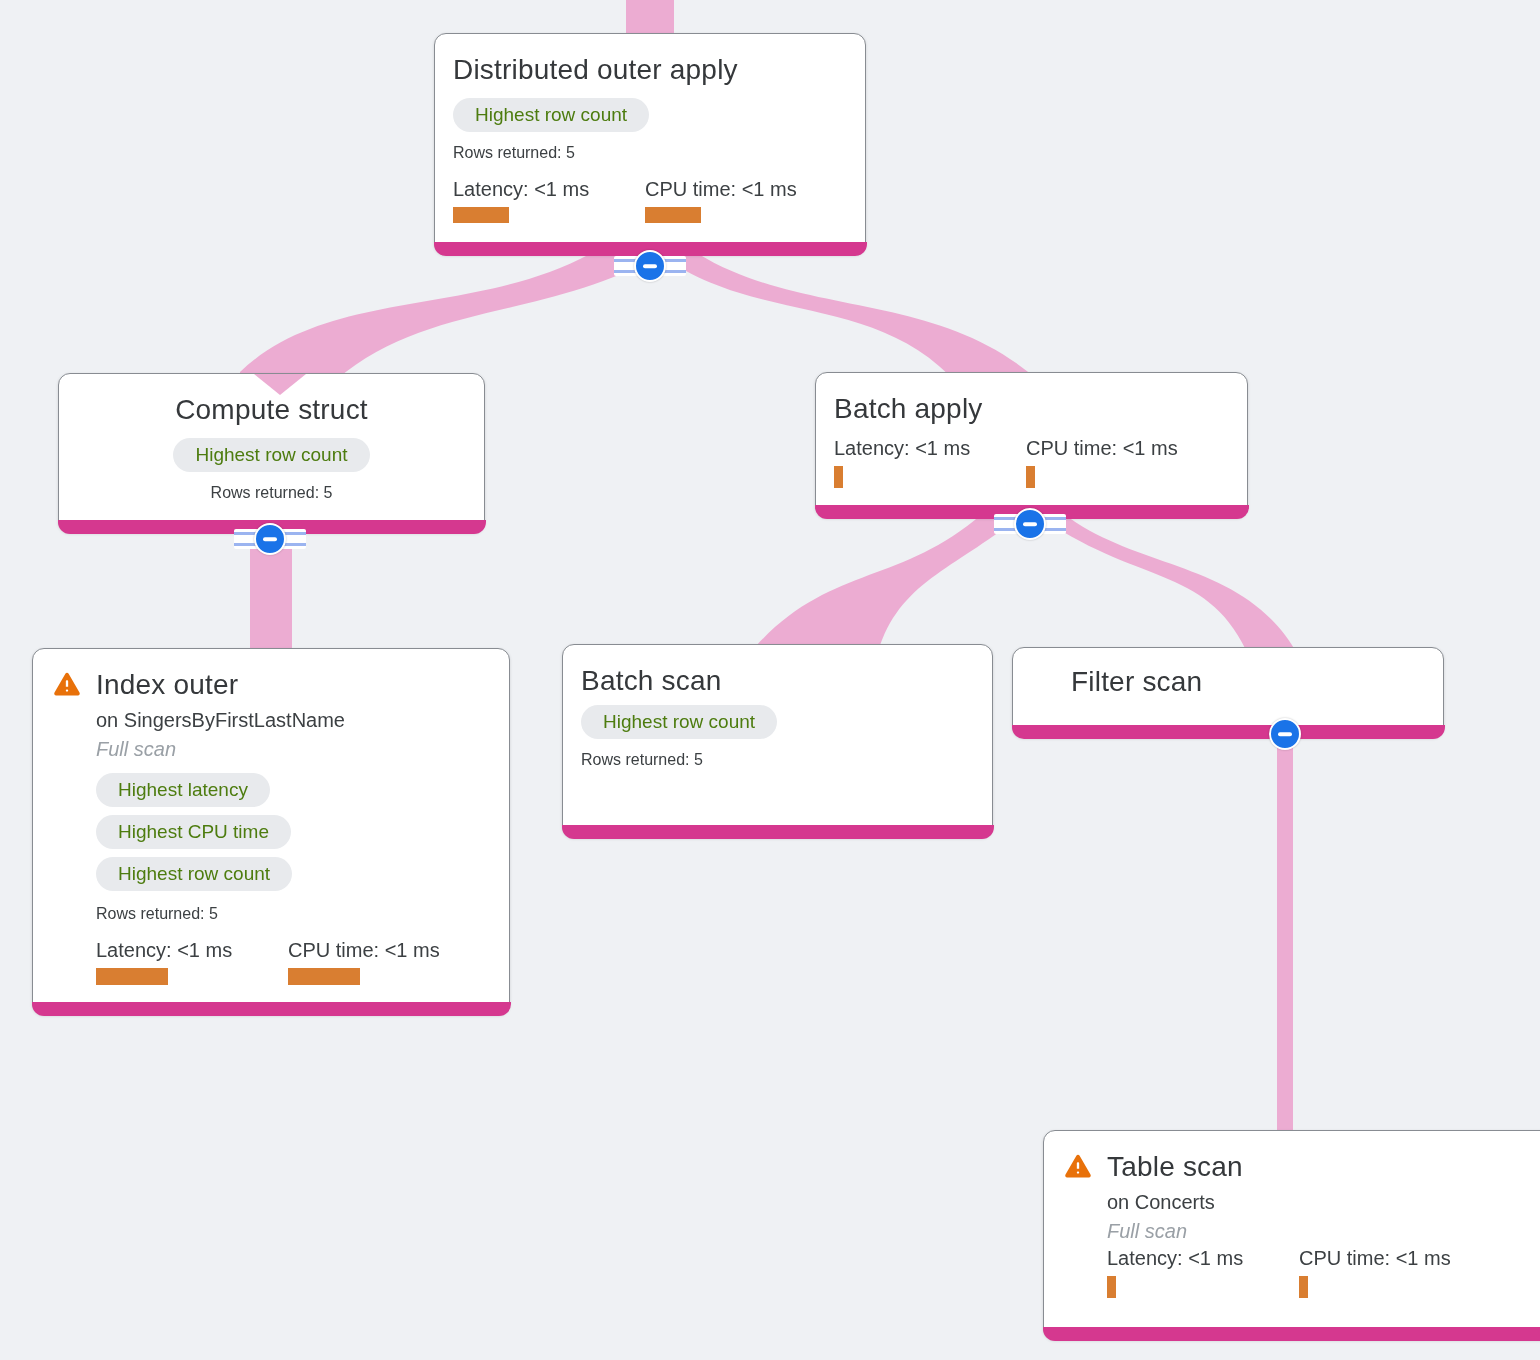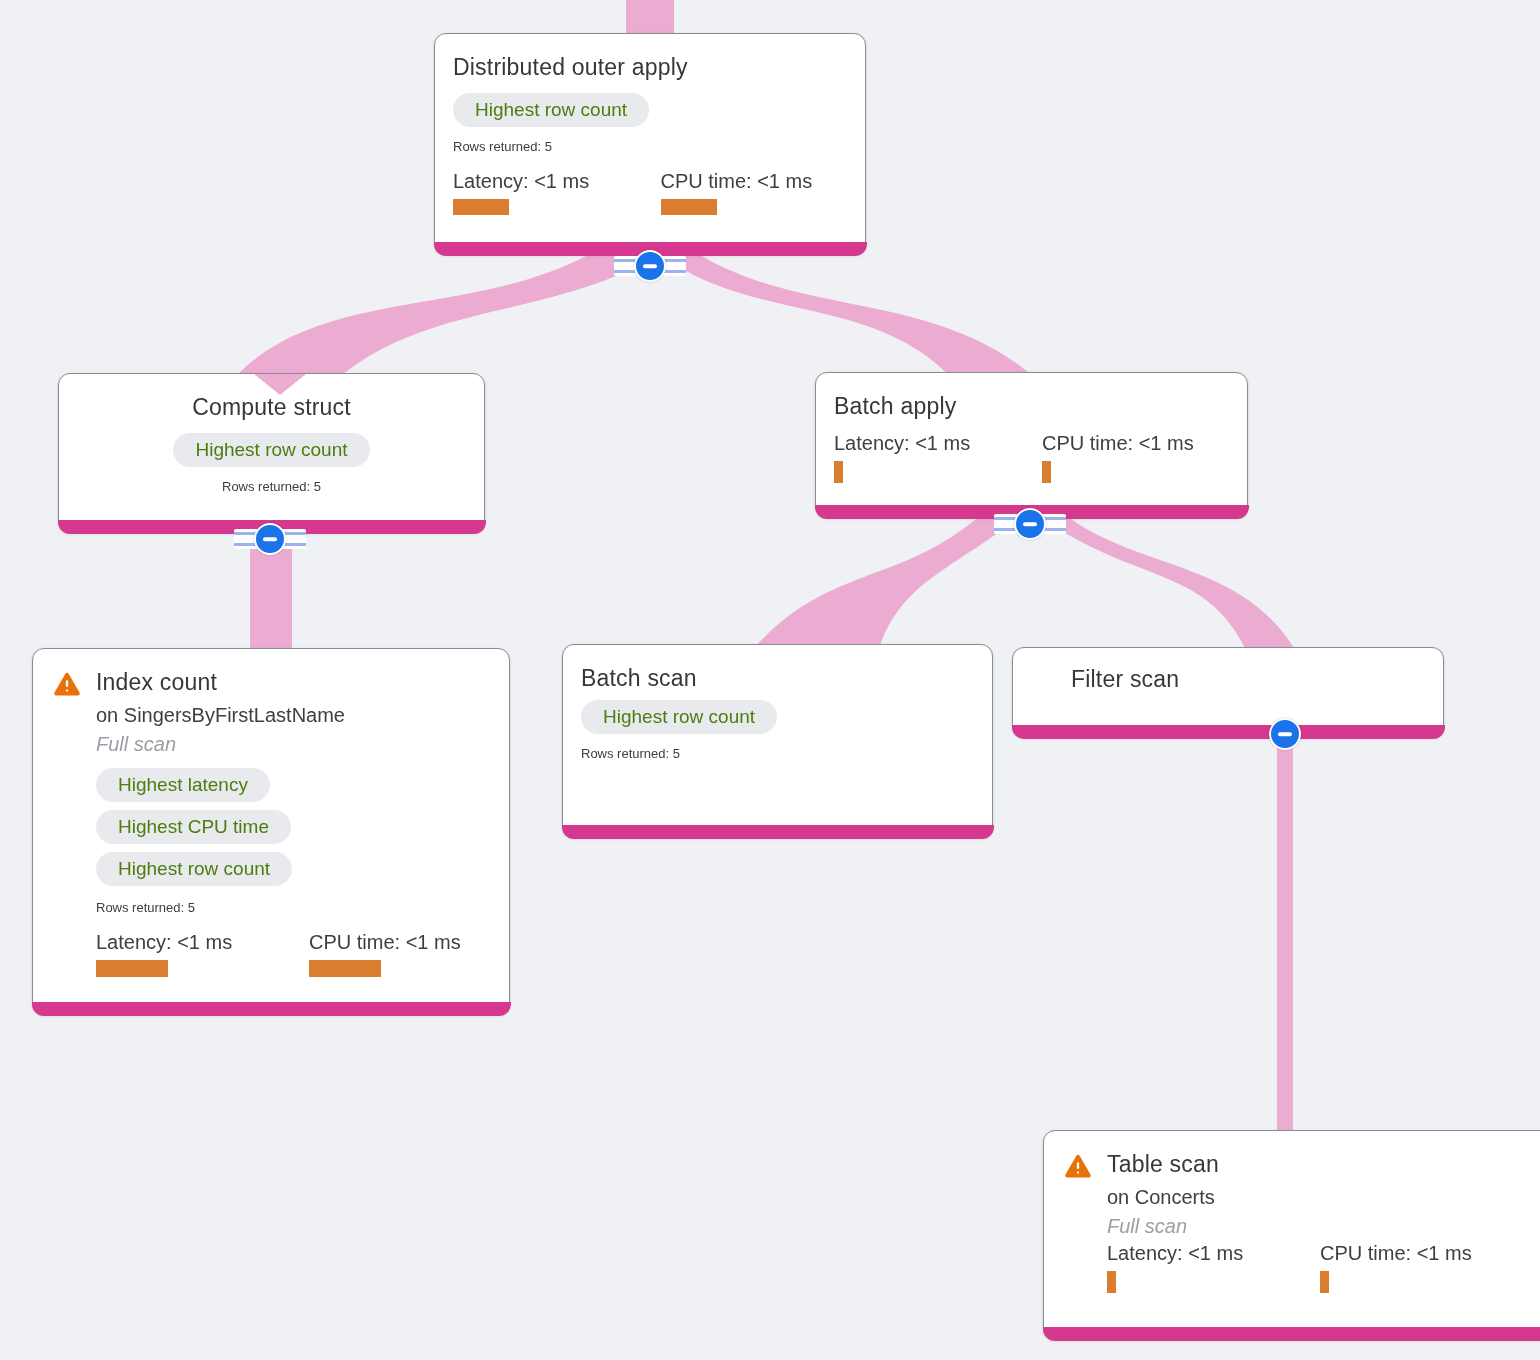--- a/index.html
+++ b/index.html
@@ -18,31 +18,31 @@
     box-shadow:0 1px 3px rgba(60,64,67,.18);
     box-sizing:border-box;
   }
   .node-footer{
     position:absolute;left:-1.5px;right:-1.5px;bottom:-1.5px;height:14px;
     background:#d5388f;border-radius:0 0 12px 12px;
   }
   .node-body{padding:20px 18px 0 18px;}
   .with-icon .node-body{padding-left:20px;display:grid;grid-template-columns:43px 1fr;}
   .with-icon .icon-col{padding-top:2px;}
-  .node-title{font-size:23px;font-weight:500;letter-spacing:.2px;color:#35383b;margin:0 0 12px 0;}
+  .node-title{font-size:28px;font-weight:500;letter-spacing:.2px;color:#35383b;margin:0 0 12px 0;}
   .sub{font-size:20px;margin:0 0 6px 0;}
   .scan-type{font-size:20px;color:#9aa0a6;margin:0 0 12px 0;font-style:italic;}
   .badge{
     display:inline-block;background:#e8eaed;color:#4d7c0f;
     font-size:19px;line-height:34px;height:34px;padding:0 22px;
     border-radius:17px;margin:0 0 10px 0;
   }
   .badge-stack .badge{margin-bottom:8px;}
-  .rows{font-size:13px;margin:2px 0 16px 0;}
-  .metrics{display:flex;gap:21px;}
+  .rows{font-size:16px;margin:2px 0 16px 0;}
+  .metrics{display:flex;}
   .metric{width:192px;}
   .metric-label{font-size:20px;}
   .bar{background:#d97e31;margin-top:6px;}
   .bar-med{width:56px;height:16px;}
   .bar-wide{width:72px;height:17px;}
   .bar-tiny{width:9px;height:22px;}
 
   
   .warn-icon{display:inline-block;width:28px;height:28px;}
 
@@ -150,21 +150,21 @@
 <div class="node with-icon" id="n-index">
   <div class="node-body">
     <div class="icon-col">
       <span class="warn-icon">
         <svg width="28" height="28" viewBox="0 0 24 24">
           <path fill="#e8710a" d="M2.7 21h18.6c1.3 0 2.1-1.4 1.4-2.5L13.4 2.4c-.6-1.1-2.2-1.1-2.8 0L1.3 18.5C.6 19.6 1.4 21 2.7 21zm9.3-3.2c-.6 0-1-.4-1-1s.4-1 1-1 1 .4 1 1-.4 1-1 1zm1-4.3h-2V9c0-.6.4-1 1-1s1 .4 1 1v4.5z"></path>
         </svg>
       </span>
     </div>
     <div class="text-col">
-      <h2 class="node-title" style="margin-bottom:8px">Index count</h2>
+      <h2 class="node-title" style="margin-bottom:8px">Index outer</h2>
       <div class="sub">on SingersByFirstLastName</div>
       <div class="scan-type">Full scan</div>
       <div class="badge-stack">
         <div><span class="badge">Highest latency</span></div>
         <div><span class="badge">Highest CPU time</span></div>
         <div><span class="badge">Highest row count</span></div>
       </div>
       <div class="rows" style="margin-top:6px">Rows returned: 5</div>
       <div class="metrics">
         <div class="metric">

